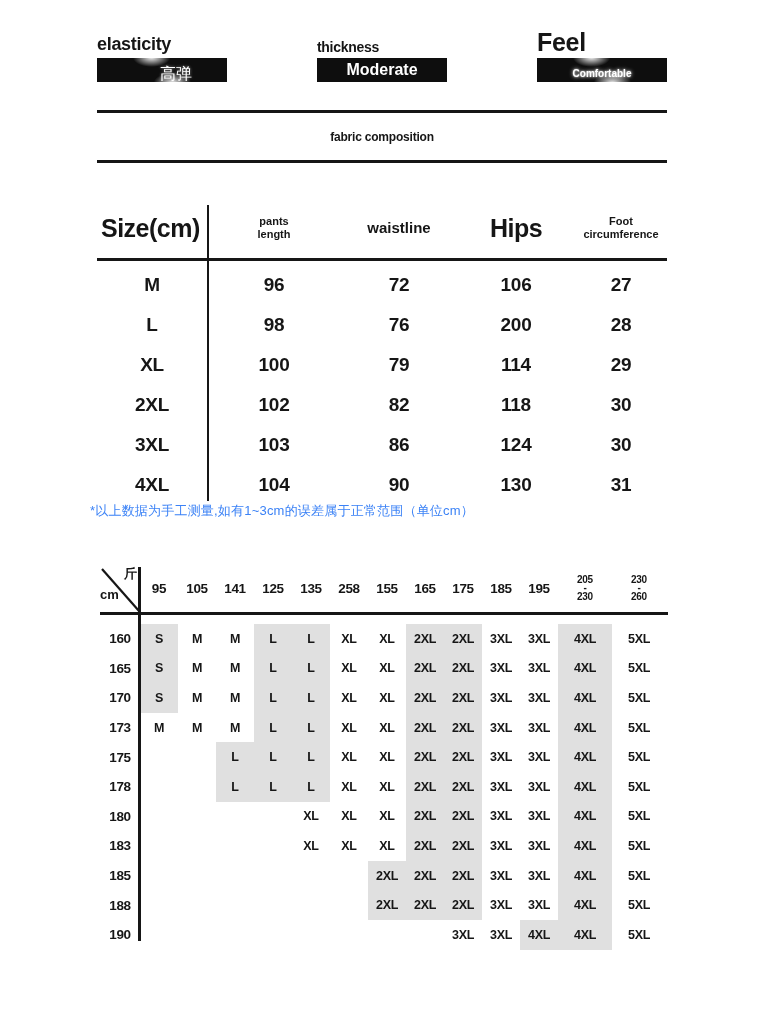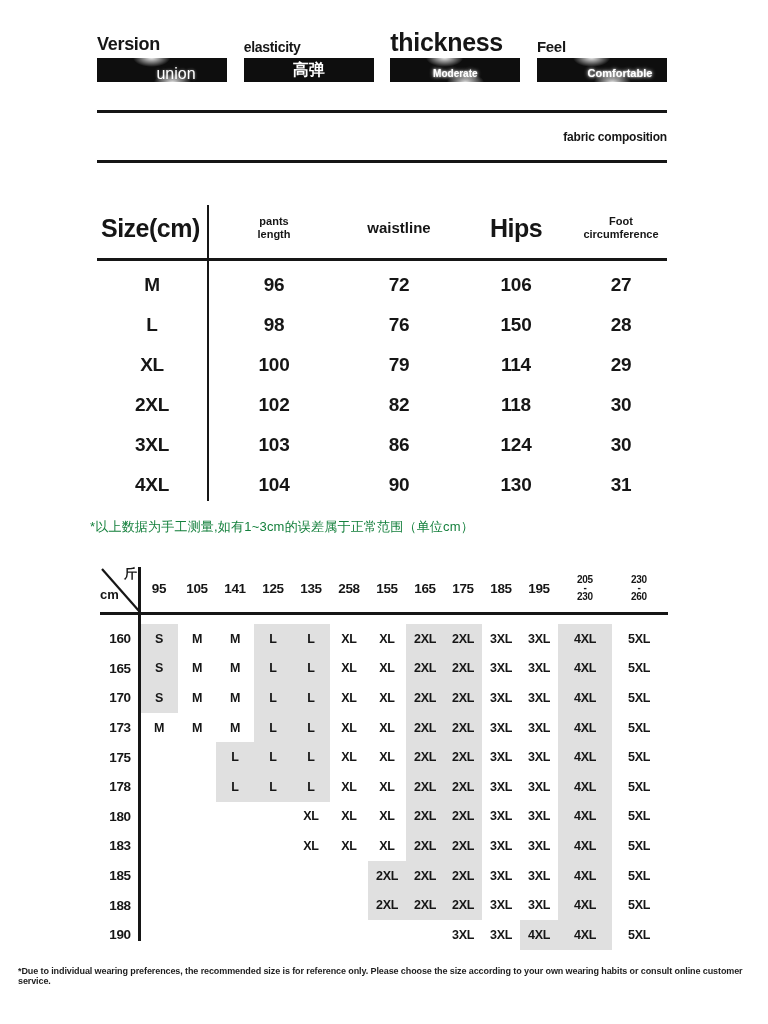--- a/index.html
+++ b/index.html
@@ -29,38 +29,38 @@
   .attr-group:nth-child(4) .attr-badge::before{
     content:"";position:absolute;inset:0;
     background:
       radial-gradient(26px 13px at 42% -2%,rgba(255,255,255,.95),rgba(255,255,255,0) 72%),
       radial-gradient(26px 13px at 58% 102%,rgba(255,255,255,.9),rgba(255,255,255,0) 72%);
   }
   
   .rule{position:absolute;left:97px;width:570px;height:3px;background:#161616;}
   .rule-1{top:110px;}
   .rule-2{top:160px;}
-  .fabric-row{position:absolute;top:120px;left:97px;width:570px;height:34px;display:flex;justify-content:flex-end;align-items:center;}
+  .fabric-row{position:absolute;top:120px;left:97px;width:570px;height:34px;display:flex;justify-content:center;align-items:center;}
   .fabric-label{font-size:12px;font-weight:bold;letter-spacing:-0.2px;}
   .fabric-value{font-size:20px;font-weight:bold;letter-spacing:-0.4px;}
   
   .size-table{position:absolute;top:198px;left:97px;width:570px;}
   .st-header{display:flex;height:60px;align-items:center;}
   .st-underline{position:absolute;top:60px;left:0;width:570px;height:2.5px;background:#161616;}
   .st-vrule{position:absolute;top:7px;left:110px;width:2px;height:296px;background:#161616;}
   .st-c0{width:110px;}.st-c1{width:134px;}.st-c2{width:116px;}.st-c3{width:118px;}.st-c4{width:92px;}
   .st-header .cell{display:flex;align-items:center;justify-content:center;text-align:center;white-space:pre-line;line-height:1.15;}
   .st-corner{font-size:25px;font-weight:bold;justify-content:flex-start !important;padding-left:4px;box-sizing:border-box;letter-spacing:-0.5px;}
   .st-h-small{font-size:11px;font-weight:bold;}
   .st-h-med{font-size:15px;font-weight:bold;}
   .st-h-big{font-size:25px;font-weight:bold;letter-spacing:-0.5px;}
   .st-body{padding-top:7px;}
   .st-row{display:flex;height:40px;align-items:center;}
   .st-row .cell{text-align:center;font-size:19px;font-weight:bold;letter-spacing:-0.3px;}
-  .size-note{position:absolute;top:518px;left:90px;font-size:13px;color:#15803d;letter-spacing:0.2px;}
+  .size-note{position:absolute;top:502px;left:90px;font-size:13px;color:#3b82f6;letter-spacing:0.2px;}
   
   .matrix{position:absolute;top:565px;left:100px;width:566px;}
   .mx-header{display:flex;height:47px;}
   .mx-underline{position:absolute;top:47px;left:0;width:568px;height:2.5px;background:#161616;}
   .mx-vrule{position:absolute;top:2px;left:38px;width:2.5px;height:374px;background:#161616;}
   .mx-corner{position:relative;width:40px;height:47px;}
   .mx-corner svg{position:absolute;inset:0;}
   .mx-unit-w{position:absolute;top:0;right:3px;font-size:13px;font-weight:bold;}
   .mx-unit-h{position:absolute;bottom:10px;left:0;font-size:13px;font-weight:bold;}
   .mx-hcell{width:38px;display:flex;align-items:center;justify-content:center;font-size:13.5px;font-weight:bold;text-align:center;white-space:pre-line;line-height:0.85;letter-spacing:-0.3px;}
@@ -74,26 +74,20 @@
   
   .footer-note{position:absolute;top:966px;left:18px;width:740px;font-size:9px;font-weight:bold;letter-spacing:-0.1px;color:#1d1d1d;}
 </style>
 </head>
 <body>
 
 <div class="page">
 
   <div class="attrs">
     <div class="attr-group">
-      <div class="attr-label">Version</div>
-      <div class="attr-badge">
-          <span>union</span>
-        </div>
-    </div>
-    <div class="attr-group">
       <div class="attr-label">elasticity</div>
       <div class="attr-badge">
           <span>高弹</span>
         </div>
     </div>
     <div class="attr-group">
       <div class="attr-label">thickness</div>
       <div class="attr-badge">
           <span>Moderate</span>
         </div>
@@ -129,21 +123,21 @@
           <div class="cell st-c0">M</div>
           <div class="cell st-c1">96</div>
           <div class="cell st-c2">72</div>
           <div class="cell st-c3">106</div>
           <div class="cell st-c4">27</div>
         </div>
         <div class="st-row">
           <div class="cell st-c0">L</div>
           <div class="cell st-c1">98</div>
           <div class="cell st-c2">76</div>
-          <div class="cell st-c3">150</div>
+          <div class="cell st-c3">200</div>
           <div class="cell st-c4">28</div>
         </div>
         <div class="st-row">
           <div class="cell st-c0">XL</div>
           <div class="cell st-c1">100</div>
           <div class="cell st-c2">79</div>
           <div class="cell st-c3">114</div>
           <div class="cell st-c4">29</div>
         </div>
         <div class="st-row">
@@ -373,15 +367,14 @@
           <div class="mx-cell"></div>
           <div class="mx-cell">3XL</div>
           <div class="mx-cell">3XL</div>
           <div class="mx-cell gray">4XL</div>
           <div class="mx-cell wide gray">4XL</div>
           <div class="mx-cell wide">5XL</div>
         </div>
       </div>
   </div>
 
-  <div class="footer-note">*Due to individual wearing preferences, the recommended size is for reference only. Please choose the size according to your own wearing habits or consult online customer service.</div>
 
 </div>
 
 </body></html>

